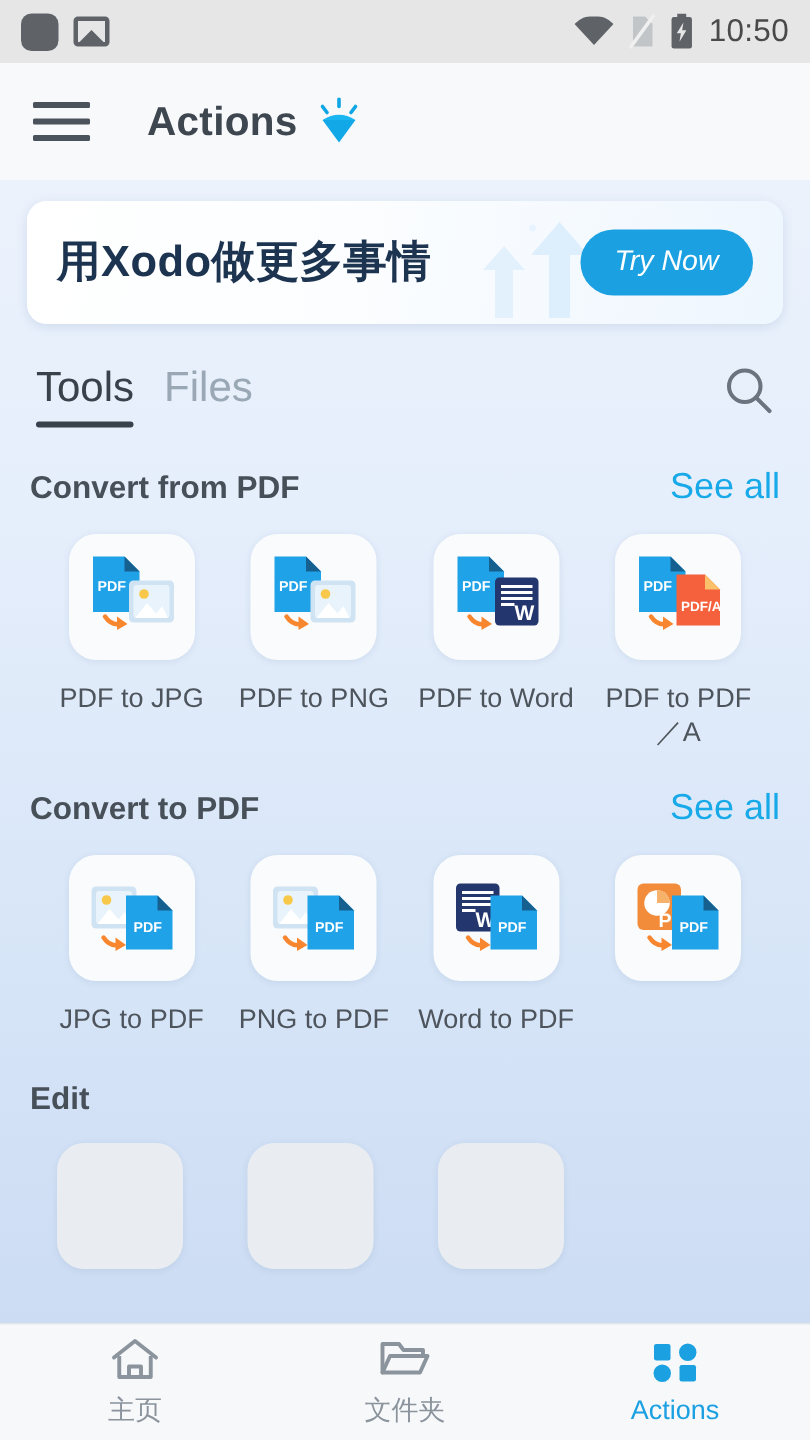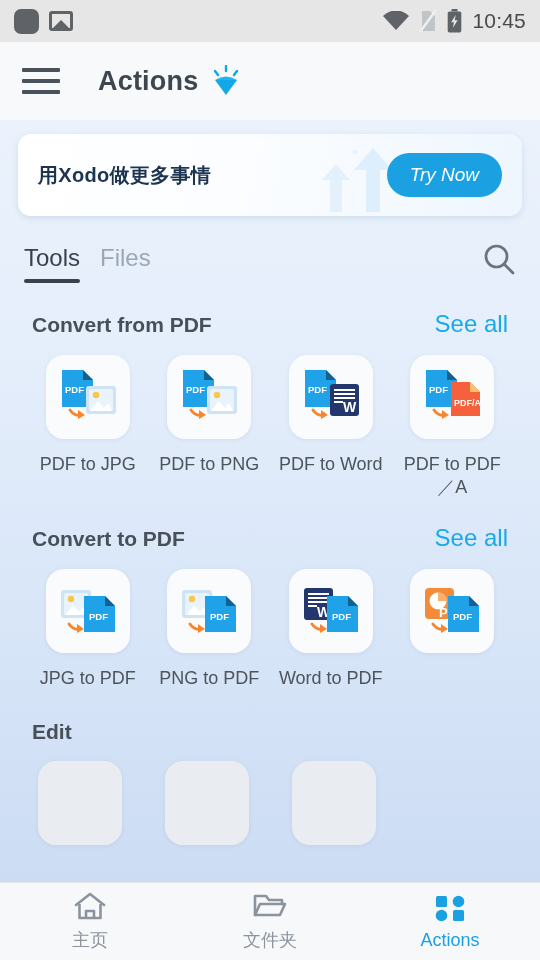--- a/index.html
+++ b/index.html
@@ -47,44 +47,44 @@
     overflow:hidden;
   }
 
   
   .banner {
     margin:14px 18px 0; height:82px; border-radius:13px;
     background:linear-gradient(100deg,#ffffff 0%,#fbfdff 45%,#eef6fe 100%);
     box-shadow:0 2px 7px rgba(80,110,160,.16);
     display:flex; align-items:center; padding:0 20px; position:relative; overflow:hidden;
   }
-  .banner-txt { font-size:20px; font-weight:bold; color:#1d3450; letter-spacing:.3px; z-index:2; }
+  .banner-txt { font-size:29px; font-weight:bold; color:#1d3450; letter-spacing:.3px; z-index:2; }
   .banner-art { position:absolute; left:290px; top:0; bottom:0; width:140px; z-index:1; }
   .try-btn {
     margin-left:auto; z-index:2;
     background:#1ba1e2; color:#fff; border:none; border-radius:22px;
     font-size:19px; padding:11px 23px; cursor:pointer;
     font-family:"Liberation Sans", sans-serif;
     font-style:italic;
   }
 
   
   .tabrow { display:flex; align-items:center; padding:26px 24px 0; }
-  .tab { font-size:24px; color:#9aa7b5; padding-bottom:11px; cursor:pointer; position:relative; }
+  .tab { font-size:28px; color:#9aa7b5; padding-bottom:11px; cursor:pointer; position:relative; }
   .tab + .tab { margin-left:20px; }
   .tab.active { color:#39414a; }
   .tab.active::after {
     content:""; position:absolute; left:0; right:0; bottom:0;
     height:4px; background:#39414a; border-radius:2px;
   }
   .search-btn { margin-left:auto; cursor:pointer; display:flex; align-items:center; padding-bottom:8px; }
 
   
   .section { margin-top:26px; }
-  .sec-head { display:flex; align-items:baseline; padding:0 32px; }
+  .sec-head { display:flex; align-items:baseline; padding:0 20px; }
   .sec-title { font-size:21px; font-weight:bold; color:#474f58; }
   .see-all { margin-left:auto; font-size:24px; color:#17a9e8; cursor:pointer; }
 
   .grid { display:flex; padding:0 27px; margin-top:17px; }
   .cell { flex:1; display:flex; flex-direction:column; align-items:center; cursor:pointer; }
   .tile {
     width:84px; height:84px; border-radius:18px; background:#fafbfd;
     box-shadow:0 1px 4px rgba(90,120,160,.12);
     display:flex; align-items:center; justify-content:center;
   }
@@ -130,21 +130,21 @@
       </svg>
       <svg width="18" height="24" viewBox="0 0 18 24">
         <path d="M3 2 h8 l5 5 v15 h-13 z" fill="#c2c5c8"></path>
         <line x1="1" y1="23" x2="17" y2="1" stroke="#f0f0f0" stroke-width="2.4"></line>
       </svg>
       <svg width="15" height="24" viewBox="0 0 15 24">
         <rect x="4.5" y="0" width="6" height="2.4" fill="#5f6368"></rect>
         <rect x="0.7" y="2.4" width="13.6" height="21" rx="1.6" fill="#5f6368"></rect>
         <path d="M8.6 6 L4.2 13.2 h2.7 L6 18.8 l4.6 -7.6 h-2.8 z" fill="#e6e6e6"></path>
       </svg>
-      <span class="sb-time">10:45</span>
+      <span class="sb-time">10:50</span>
     </div>
   </div>
 
   <div class="appbar">
     <div class="burger">
       <span></span>
         <span></span>
         <span></span>
     </div>
     <div class="appbar-title">Actions</div>

